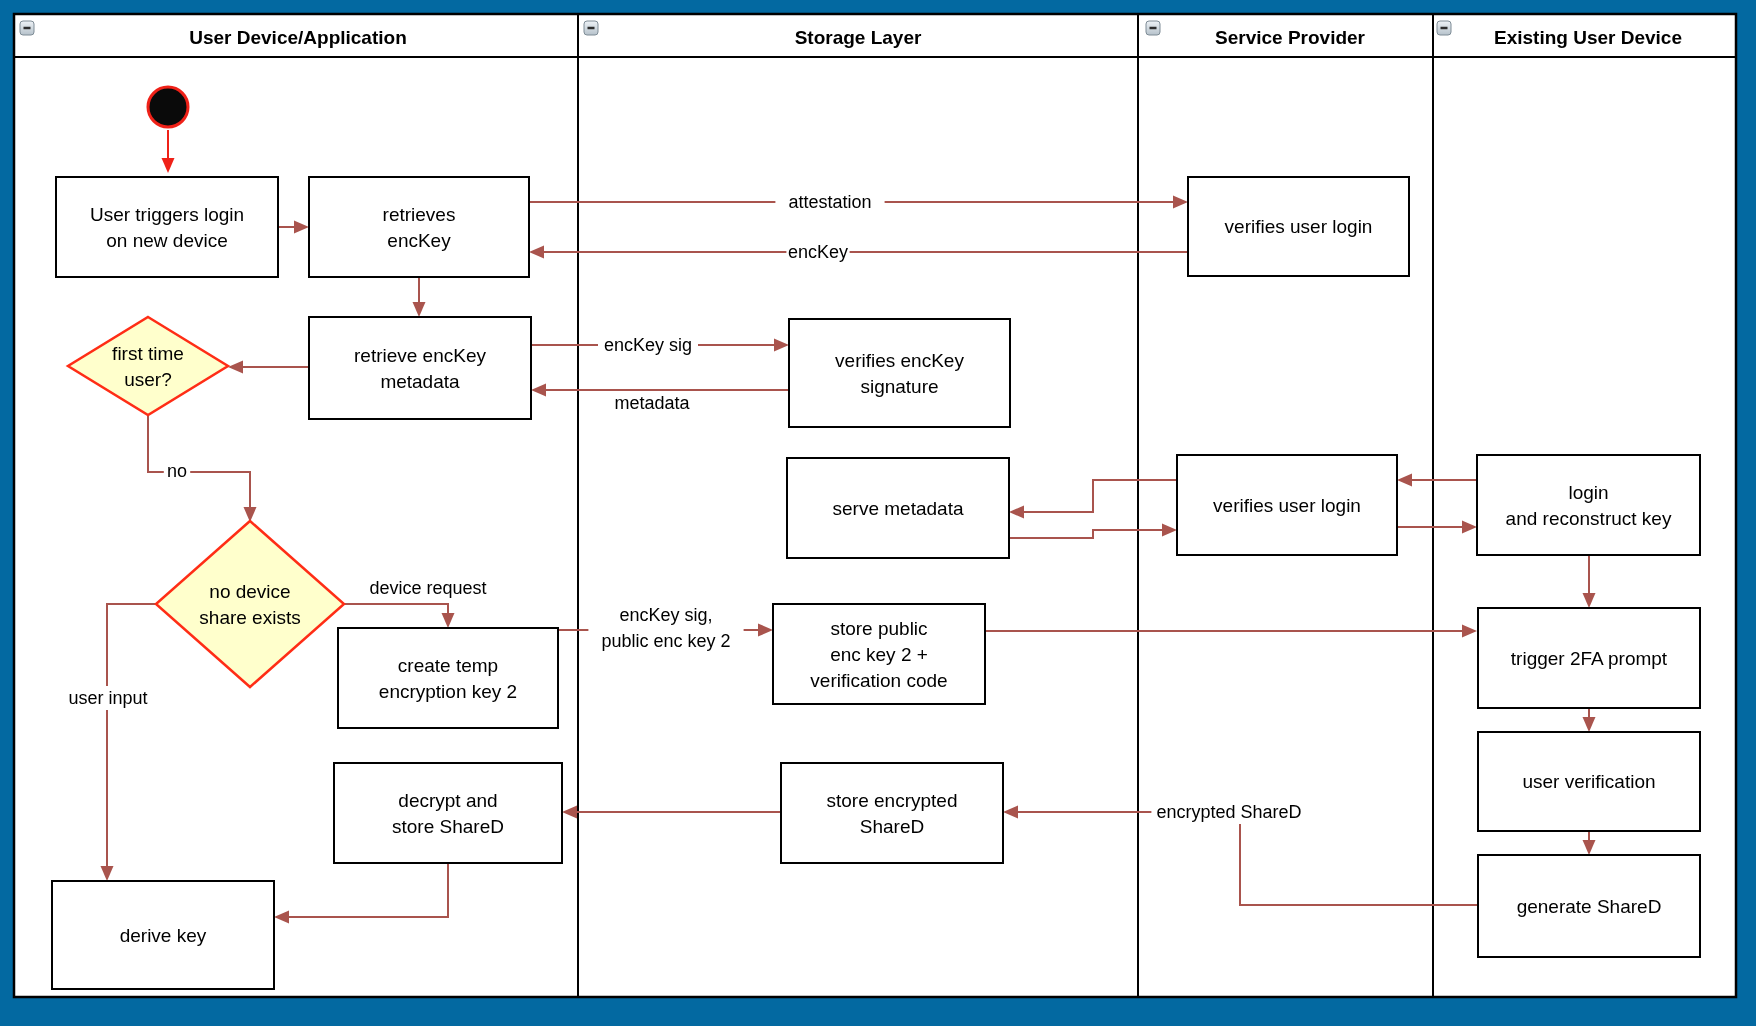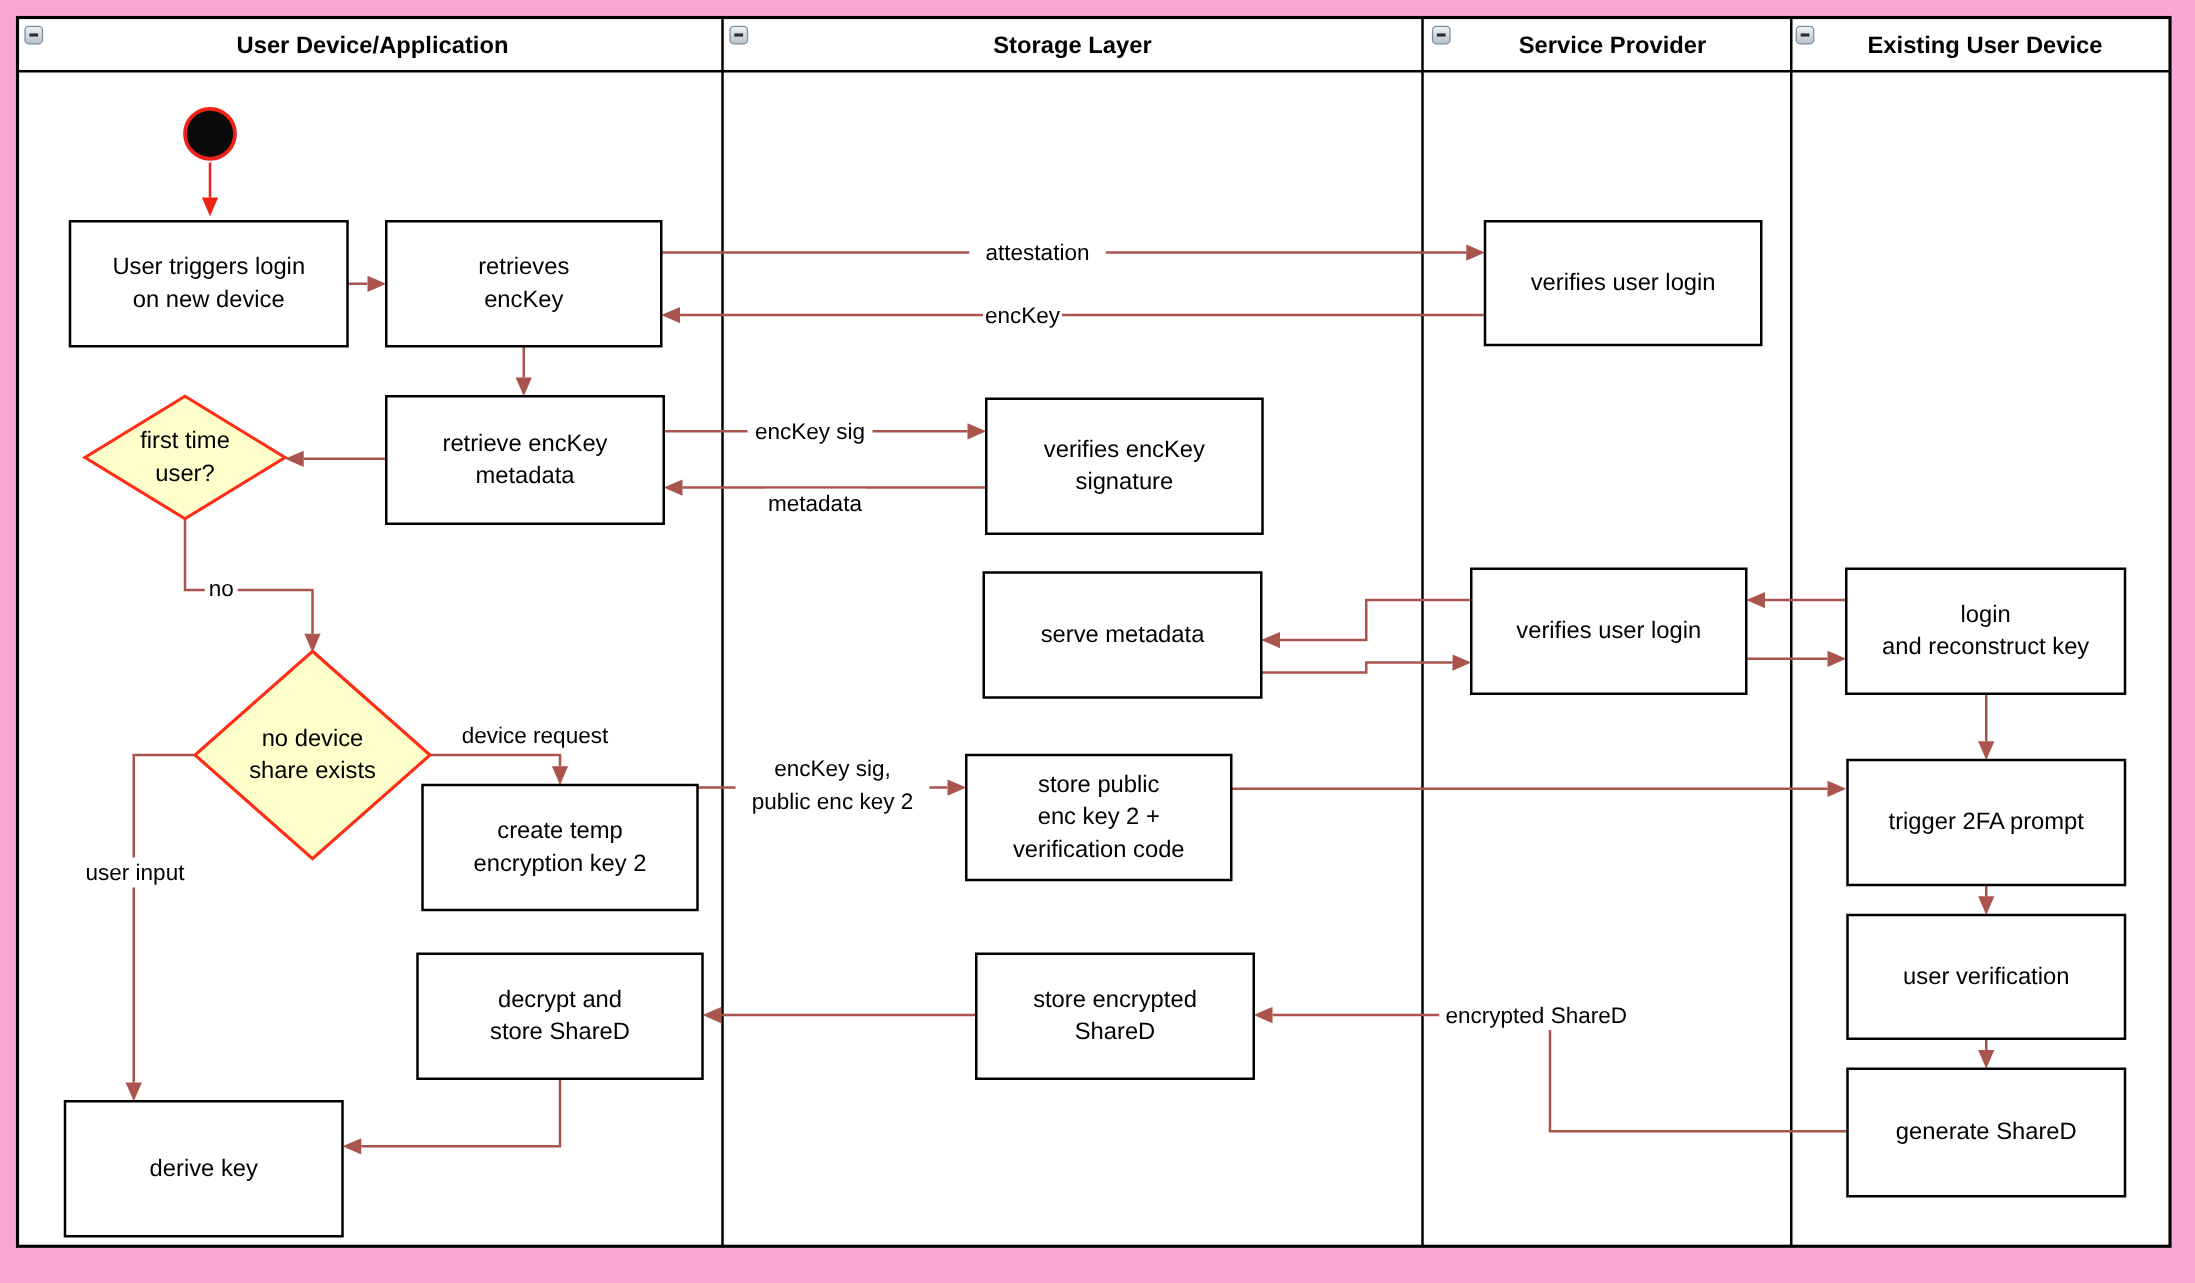--- a/index.html
+++ b/index.html
@@ -1,20 +1,20 @@
 <!DOCTYPE html>
 <html><head>
 <meta charset="utf-8">
 <style>
   html, body { margin: 0; padding: 0; background: #ffffff; }
   .stage {
     position: relative;
     width: 1756px;
     height: 1026px;
-    background: #f9a8d4;
+    background: #0369a1;
     font-family: "Liberation Sans", sans-serif;
     overflow: hidden;
   }
   svg text {
     font-family: "Liberation Sans", sans-serif;
     fill: #000000;
   }
   .lane-title { font-size: 19px; font-weight: bold; }
   .node-text  { font-size: 19px; }
   .edge-label { font-size: 18px; }

